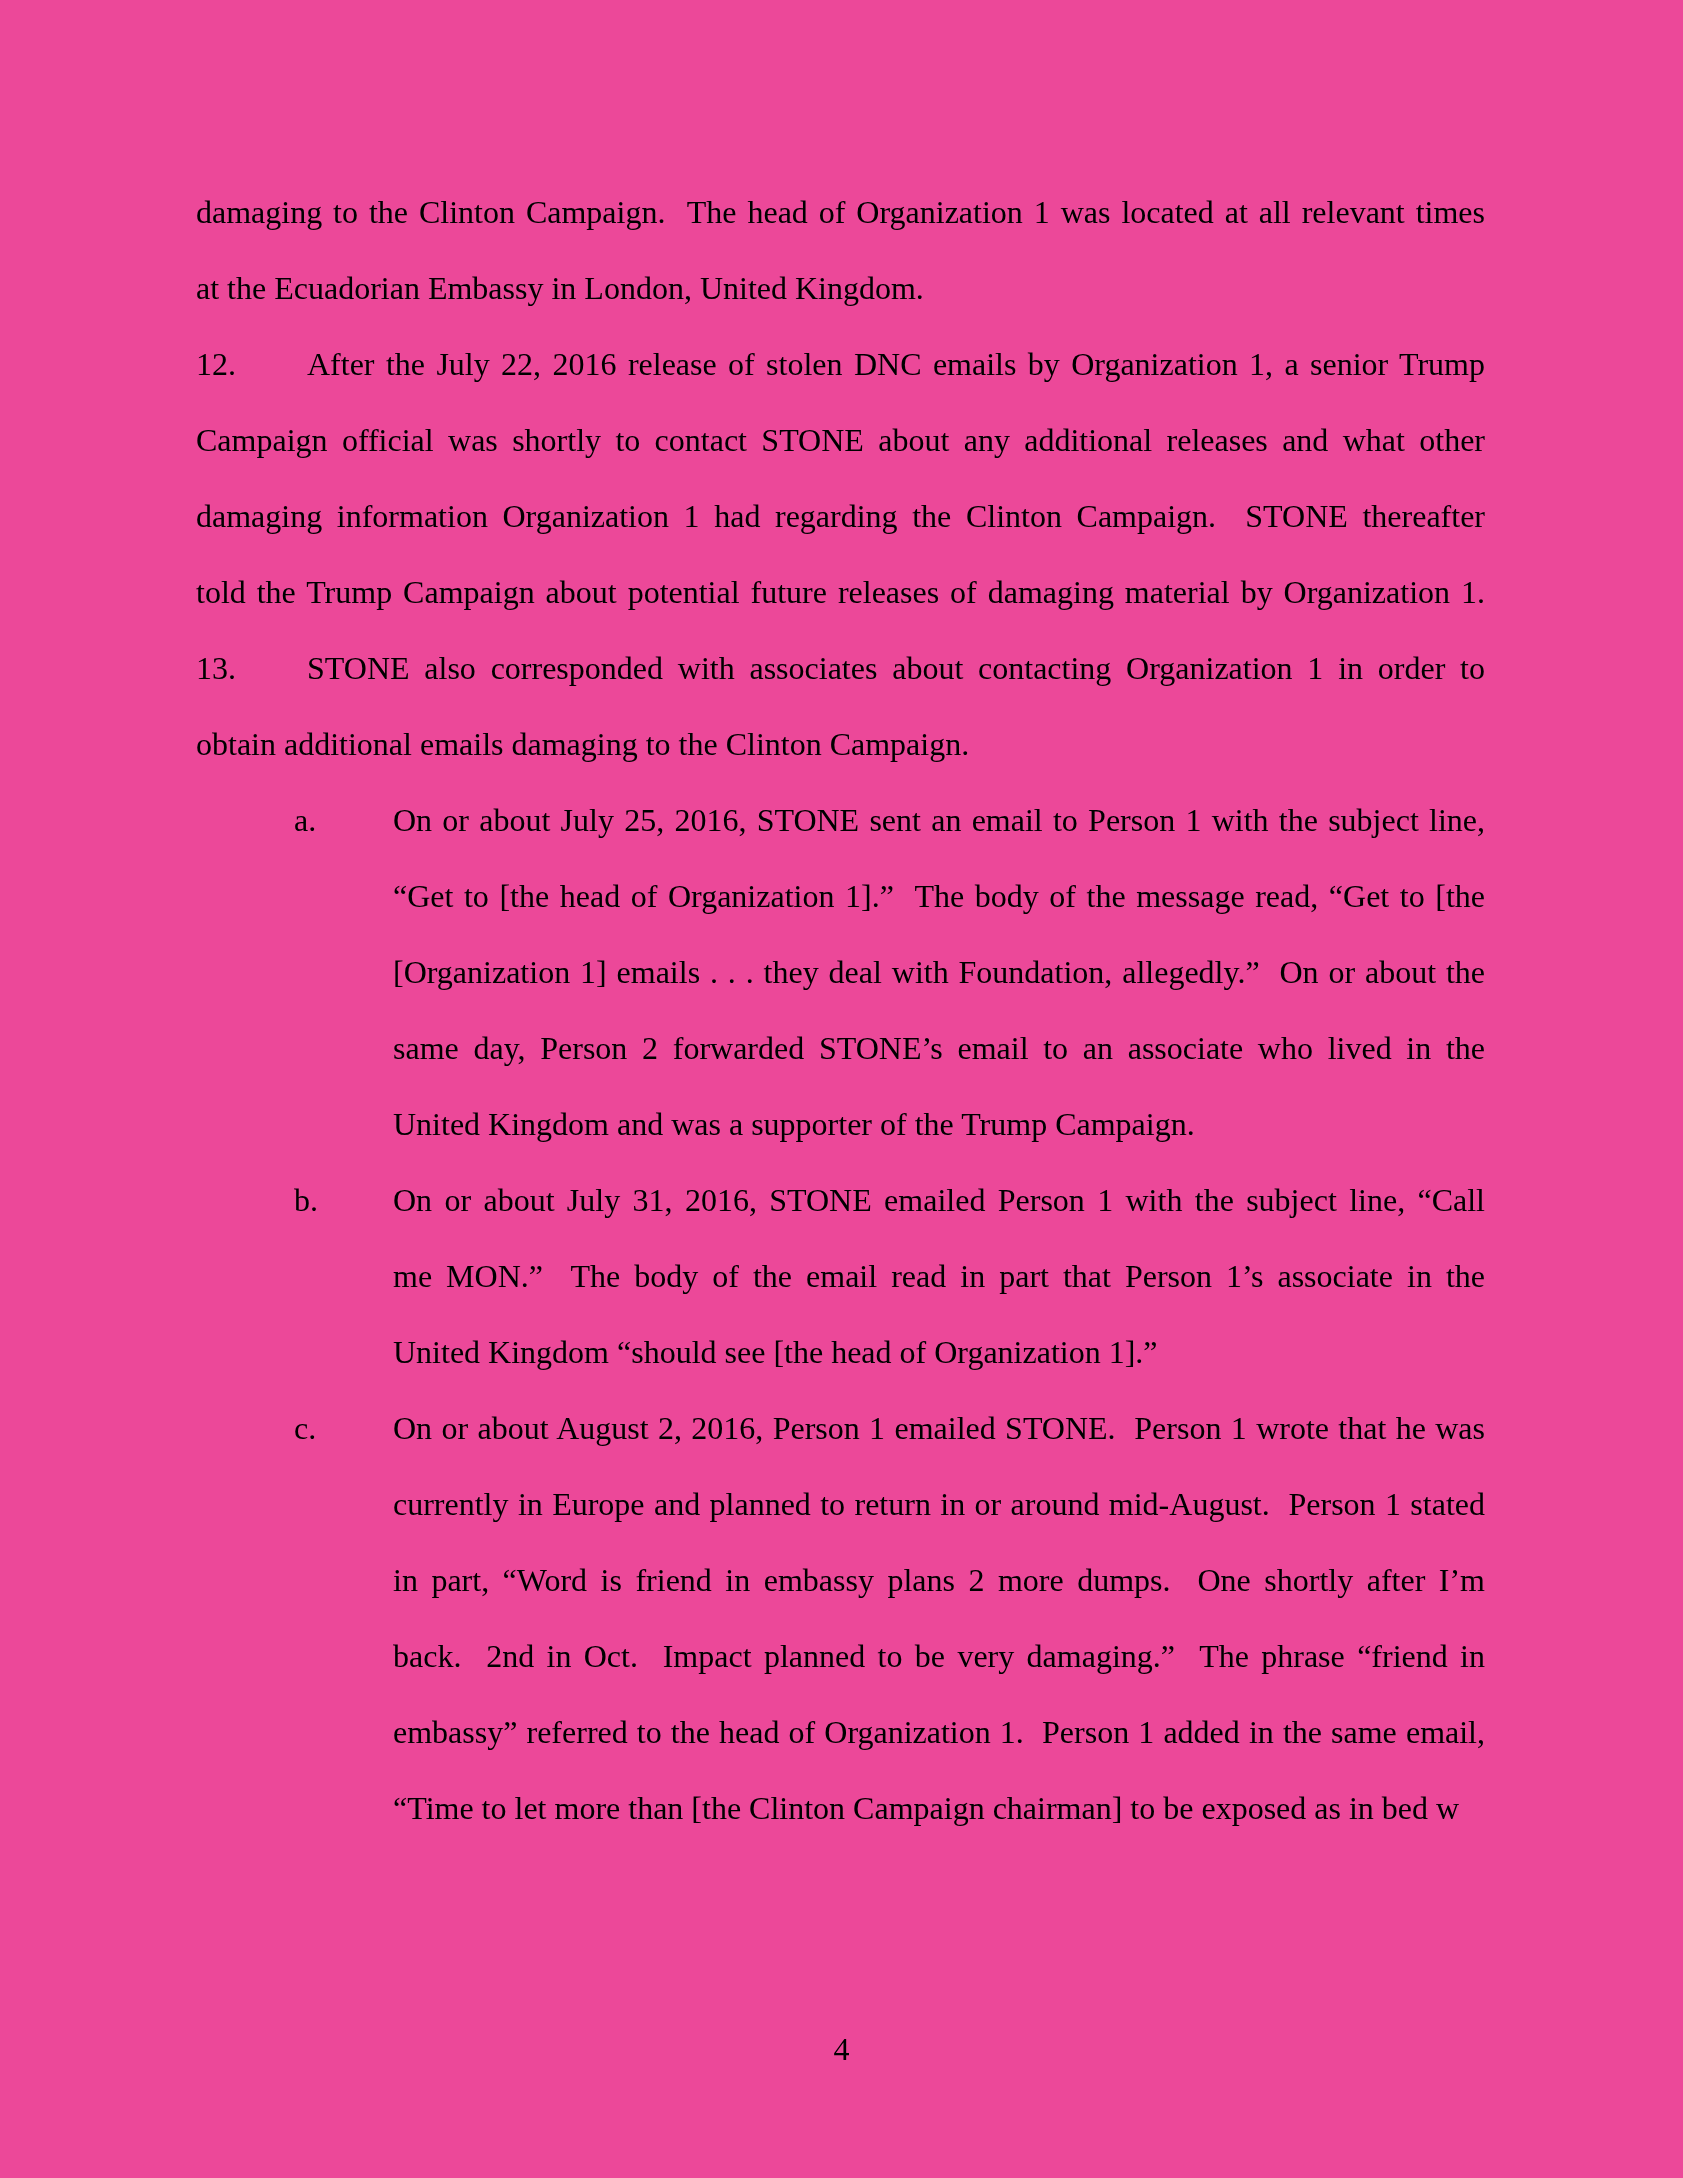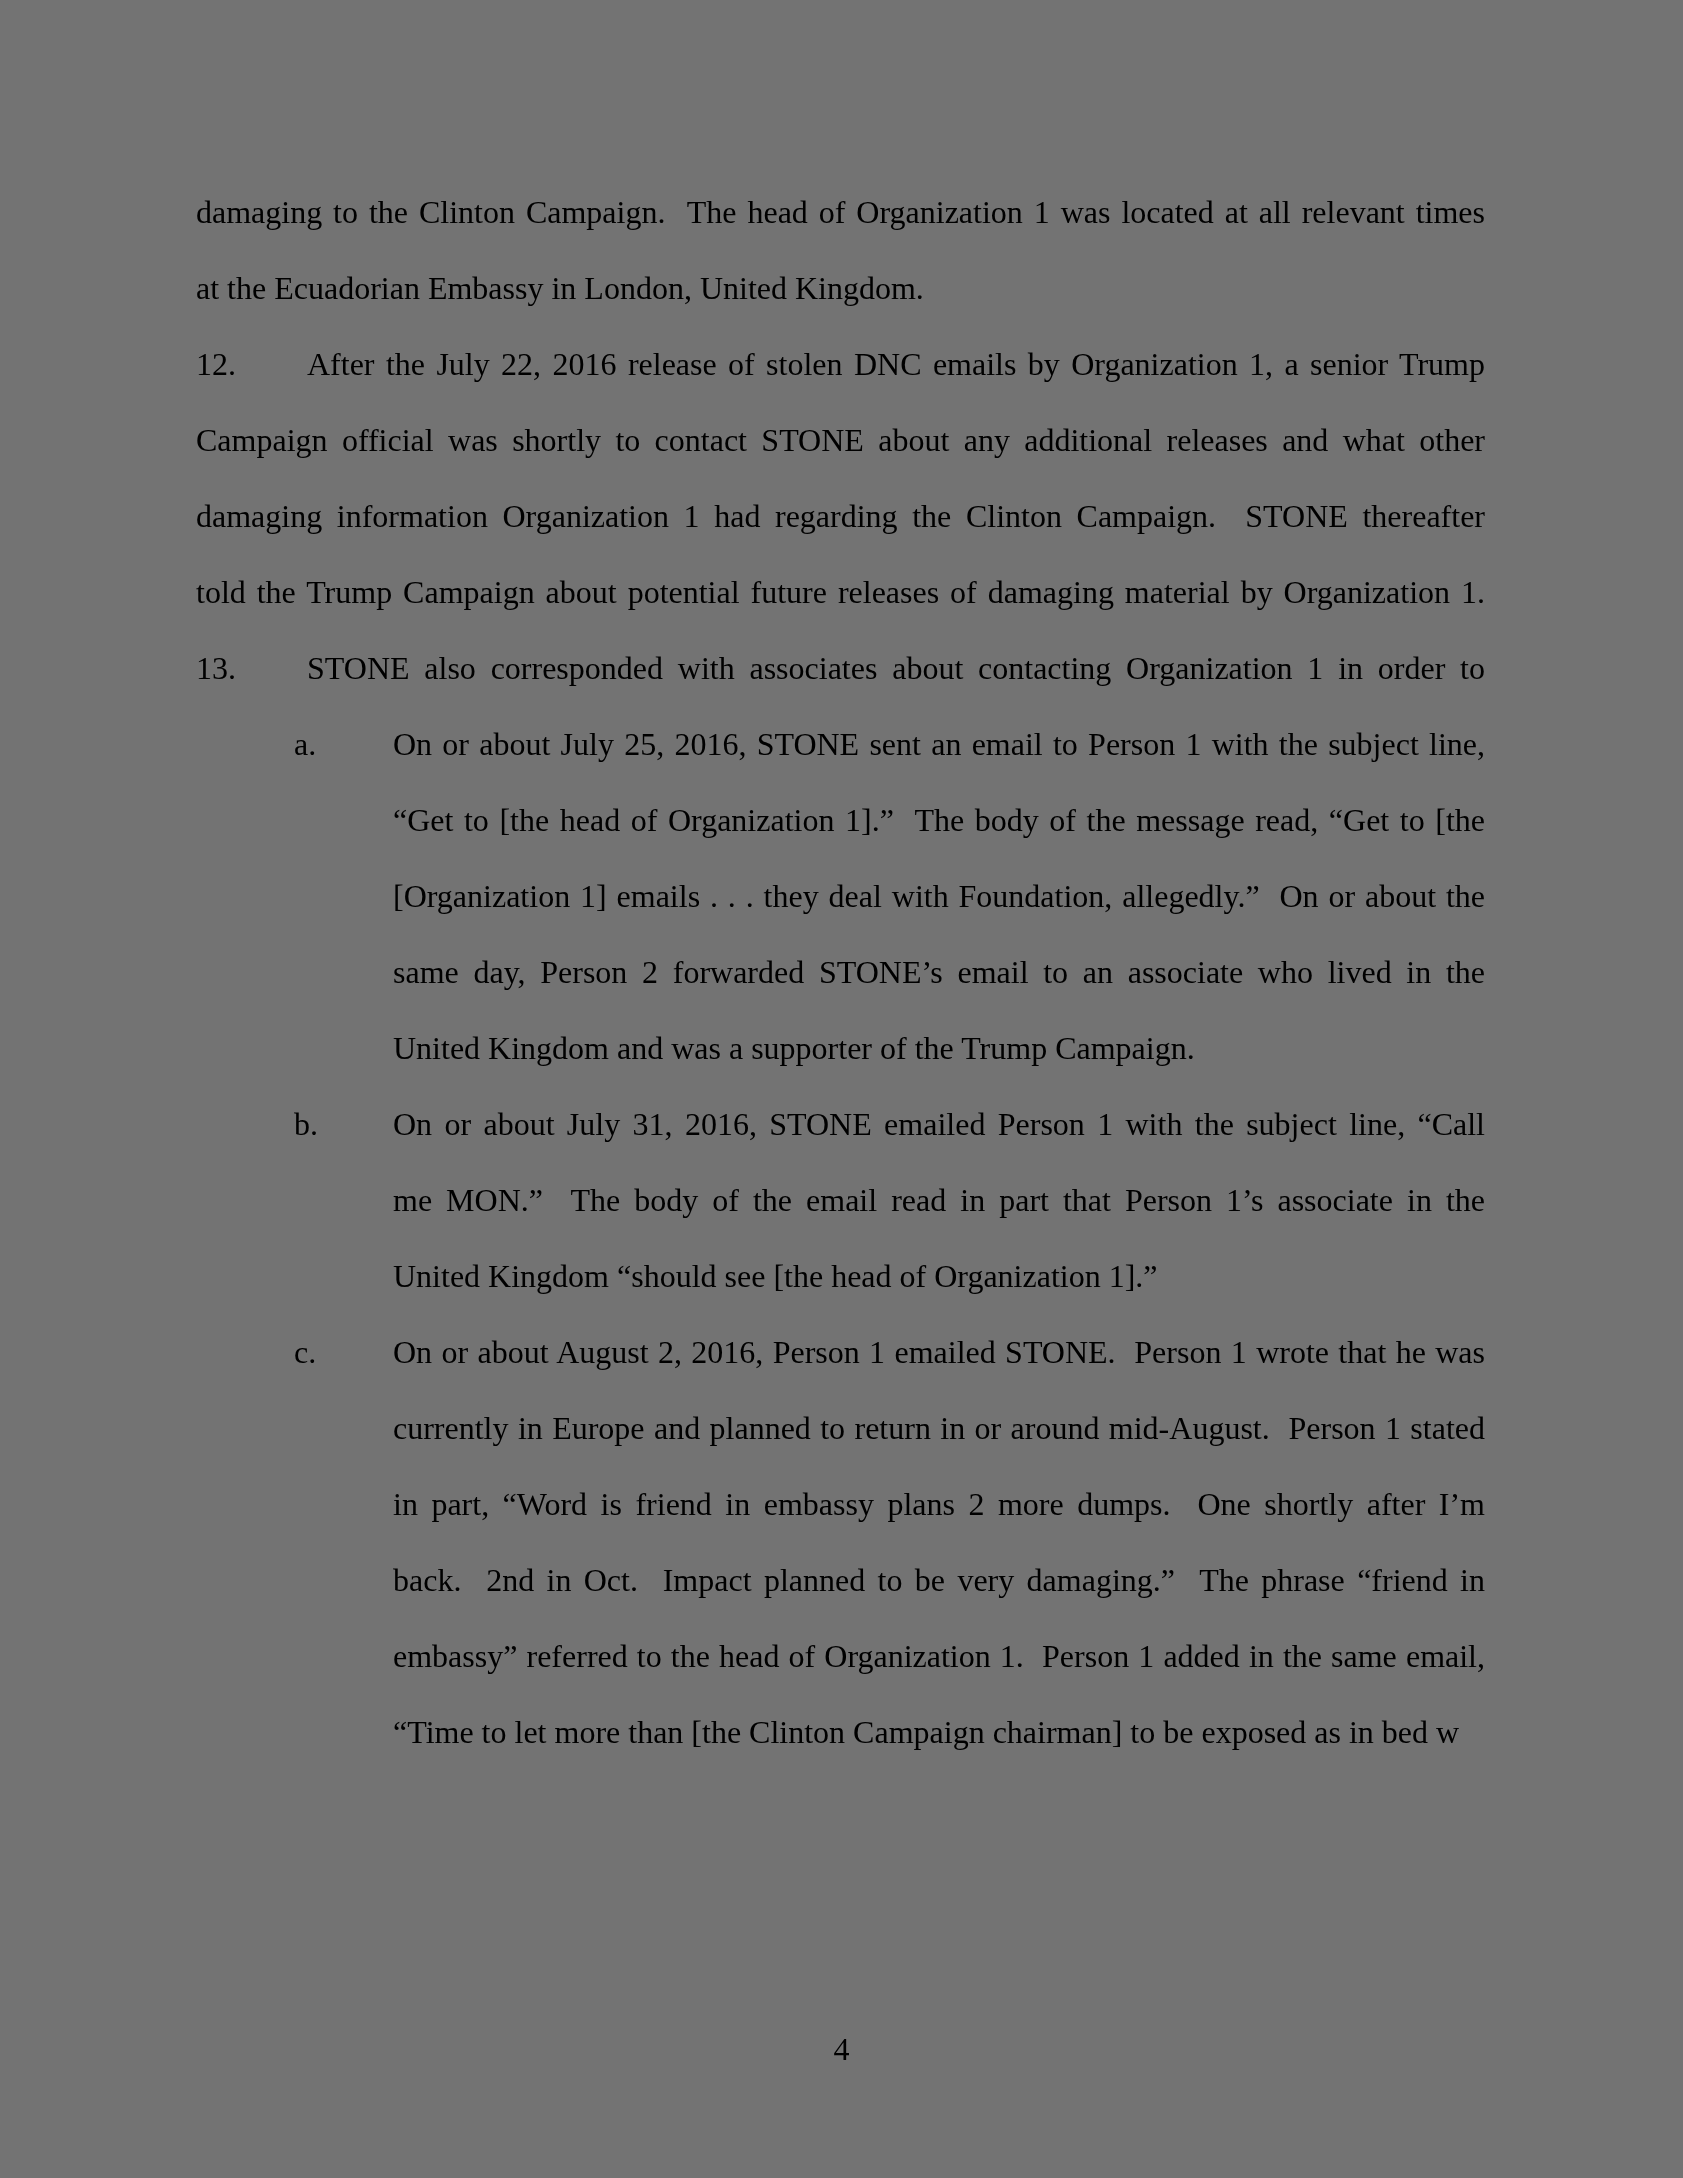--- a/index.html
+++ b/index.html
@@ -4,21 +4,21 @@
 <style>
   html, body {
     margin: 0;
     padding: 0;
     background: #ffffff;
   }
   .page {
     position: relative;
     width: 1683px;
     height: 2178px;
-    background: #737373;
+    background: #ec4899;
     color: #000000;
     font-family: "Liberation Serif", "DejaVu Serif", serif;
     overflow: hidden;
   }
   .content {
     position: absolute;
     left: 196px;
     top: 174px;
     width: 1289px;
   }
@@ -69,20 +69,21 @@
 
 <div class="page">
   <div class="content" id="doc-content">
       <div class="line">damaging to the Clinton Campaign.&nbsp; The head of Organization 1 was located at all relevant times</div>
       <div class="line endline">at the Ecuadorian Embassy in London, United Kingdom.</div>
       <div class="line p-first"><span class="marker">12.</span>After the July 22, 2016 release of stolen DNC emails by Organization 1, a senior Trump</div>
       <div class="line">Campaign official was shortly to contact STONE about any additional releases and what other</div>
       <div class="line">damaging information Organization 1 had regarding the Clinton Campaign.&nbsp; STONE thereafter</div>
       <div class="line">told the Trump Campaign about potential future releases of damaging material by Organization 1.</div>
       <div class="line p-first"><span class="marker">13.</span>STONE also corresponded with associates about contacting Organization 1 in order to</div>
+      <div class="line endline">obtain additional emails damaging to the Clinton Campaign.</div>
       <div class="line sub"><span class="marker">a.</span>On or about July 25, 2016, STONE sent an email to Person 1 with the subject line,</div>
       <div class="line sub">“Get to [the head of Organization 1].”&nbsp; The body of the message read, “Get to [the</div>
       <div class="line sub">[Organization 1] emails . . . they deal with Foundation, allegedly.”&nbsp; On or about the</div>
       <div class="line sub">same day, Person 2 forwarded STONE’s email to an associate who lived in the</div>
       <div class="line sub endline">United Kingdom and was a supporter of the Trump Campaign.</div>
       <div class="line sub"><span class="marker">b.</span>On or about July 31, 2016, STONE emailed Person 1 with the subject line, “Call</div>
       <div class="line sub">me MON.”&nbsp; The body of the email read in part that Person 1’s associate in the</div>
       <div class="line sub endline">United Kingdom “should see [the head of Organization 1].”</div>
       <div class="line sub"><span class="marker">c.</span>On or about August 2, 2016, Person 1 emailed STONE.&nbsp; Person 1 wrote that he was</div>
       <div class="line sub">currently in Europe and planned to return in or around mid-August.&nbsp; Person 1 stated</div>

